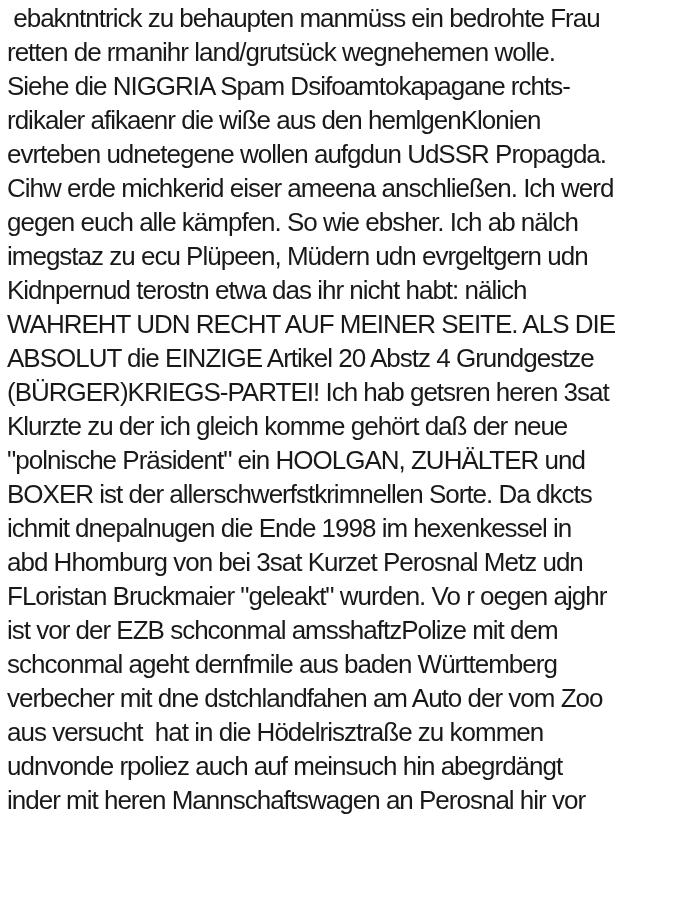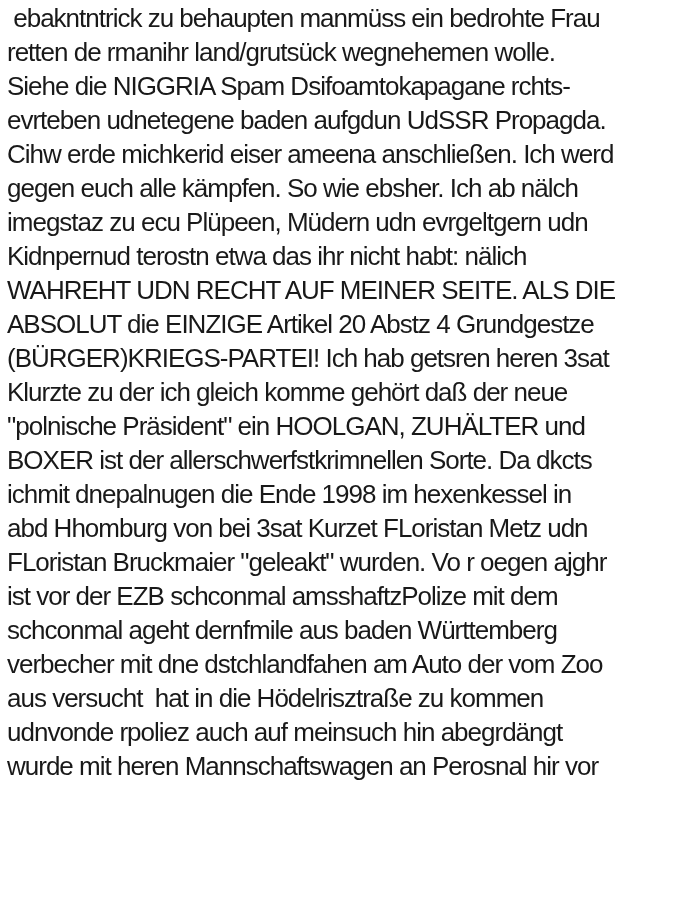--- a/index.html
+++ b/index.html
@@ -31,34 +31,35 @@
   }
 </style>
 </head>
 <body>
 
 <div class="page">
   <div class="text-body">
       <div class="text-line"> ebakntntrick zu behaupten manmüss ein bedrohte Frau</div>
       <div class="text-line">retten de rmanihr land/grutsück wegnehemen wolle.</div>
       <div class="text-line">Siehe die NIGGRIA Spam Dsifoamtokapagane rchts-</div>
-      <div class="text-line">evrteben udnetegene baden aufgdun UdSSR Propagda.</div>
+      <div class="text-line">rdikaler afikaenr die wiße aus den hemlgenKlonien</div>
+      <div class="text-line">evrteben udnetegene wollen aufgdun UdSSR Propagda.</div>
       <div class="text-line">Cihw erde michkerid eiser ameena anschließen. Ich werd</div>
       <div class="text-line">gegen euch alle kämpfen. So wie ebsher. Ich ab nälch</div>
       <div class="text-line">imegstaz zu ecu Plüpeen, Müdern udn evrgeltgern udn</div>
       <div class="text-line">Kidnpernud terostn etwa das ihr nicht habt: nälich</div>
       <div class="text-line">WAHREHT UDN RECHT AUF MEINER SEITE. ALS DIE</div>
       <div class="text-line">ABSOLUT die EINZIGE Artikel 20 Abstz 4 Grundgestze</div>
       <div class="text-line">(BÜRGER)KRIEGS-PARTEI! Ich hab getsren heren 3sat</div>
       <div class="text-line">Klurzte zu der ich gleich komme gehört daß der neue</div>
       <div class="text-line">"polnische Präsident" ein HOOLGAN, ZUHÄLTER und</div>
       <div class="text-line">BOXER ist der allerschwerfstkrimnellen Sorte. Da dkcts</div>
       <div class="text-line">ichmit dnepalnugen die Ende 1998 im hexenkessel in</div>
-      <div class="text-line">abd Hhomburg von bei 3sat Kurzet FLoristan Metz udn</div>
+      <div class="text-line">abd Hhomburg von bei 3sat Kurzet Perosnal Metz udn</div>
       <div class="text-line">FLoristan Bruckmaier "geleakt" wurden. Vo r oegen ajghr</div>
       <div class="text-line">ist vor der EZB schconmal amsshaftzPolize mit dem</div>
       <div class="text-line">schconmal ageht dernfmile aus baden Württemberg</div>
       <div class="text-line">verbecher mit dne dstchlandfahen am Auto der vom Zoo</div>
       <div class="text-line">aus versucht  hat in die Hödelrisztraße zu kommen</div>
       <div class="text-line">udnvonde rpoliez auch auf meinsuch hin abegrdängt</div>
-      <div class="text-line">wurde mit heren Mannschaftswagen an Perosnal hir vor</div>
+      <div class="text-line">inder mit heren Mannschaftswagen an Perosnal hir vor</div>
     </div>
 </div>
 
 </body></html>

